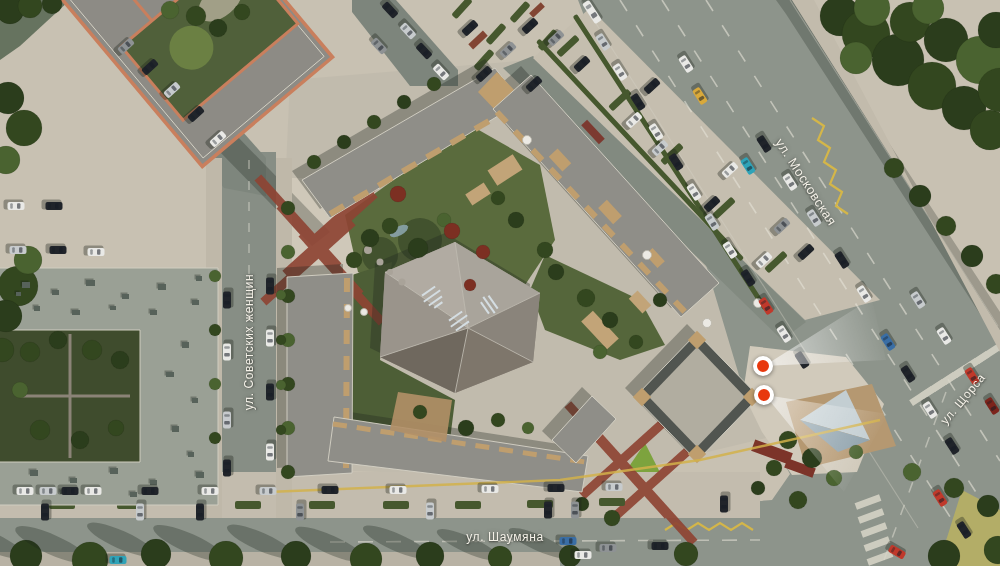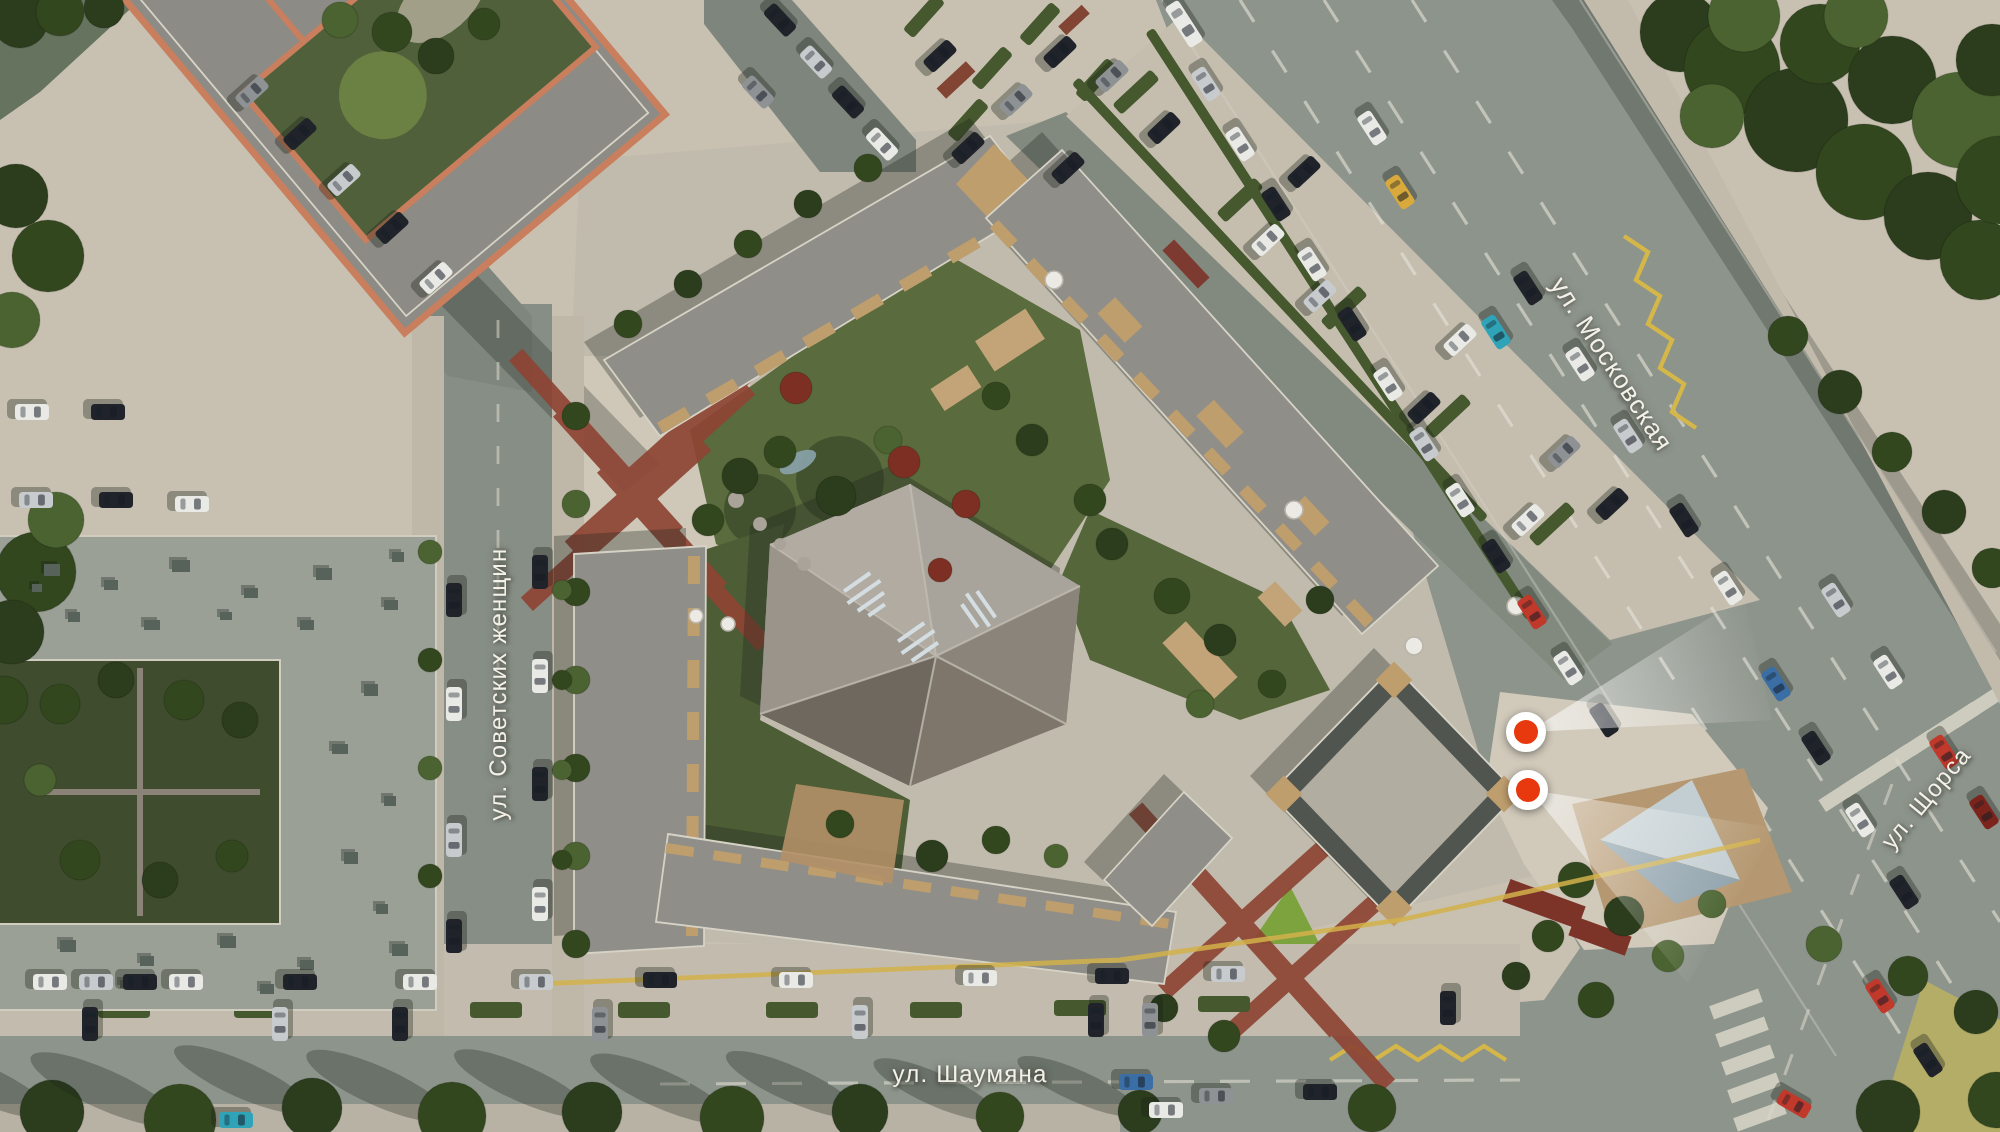--- a/index.html
+++ b/index.html
@@ -1143,18 +1143,18 @@
       </g>
 
   <g>
     <path d="M764,366 L872,298 L886,360 Z" fill="url(#cg1)"></path>
     <path d="M765,395 L888,414 L844,492 Z" fill="url(#cg2)"></path>
   </g>
 </svg>
 
 <div class="street-label" style="left:249px;top:342px;transform:translate(-50%,-50%) rotate(-90deg);font-size:12px;">ул. Советских женщин</div>
 <div class="street-label" style="left:806px;top:182px;transform:translate(-50%,-50%) rotate(57deg);font-size:13px;">ул. Московская</div>
-<div class="street-label" style="left:485px;top:537px;transform:translate(-50%,-50%);font-size:12px;">ул. Шаумяна</div>
+<div class="street-label" style="left:505px;top:537px;transform:translate(-50%,-50%);font-size:12px;">ул. Шаумяна</div>
 <div class="street-label" style="left:963px;top:399px;transform:translate(-50%,-50%) rotate(-50deg);font-size:12px;">ул. Щорса</div>
 
 <div class="marker" style="left: 763px; top: 366px; background: rgb(232, 56, 13);"></div>
 <div class="marker" style="left: 764px; top: 395px; background: rgb(232, 56, 13);"></div>
 </div>
 
 </body></html>

